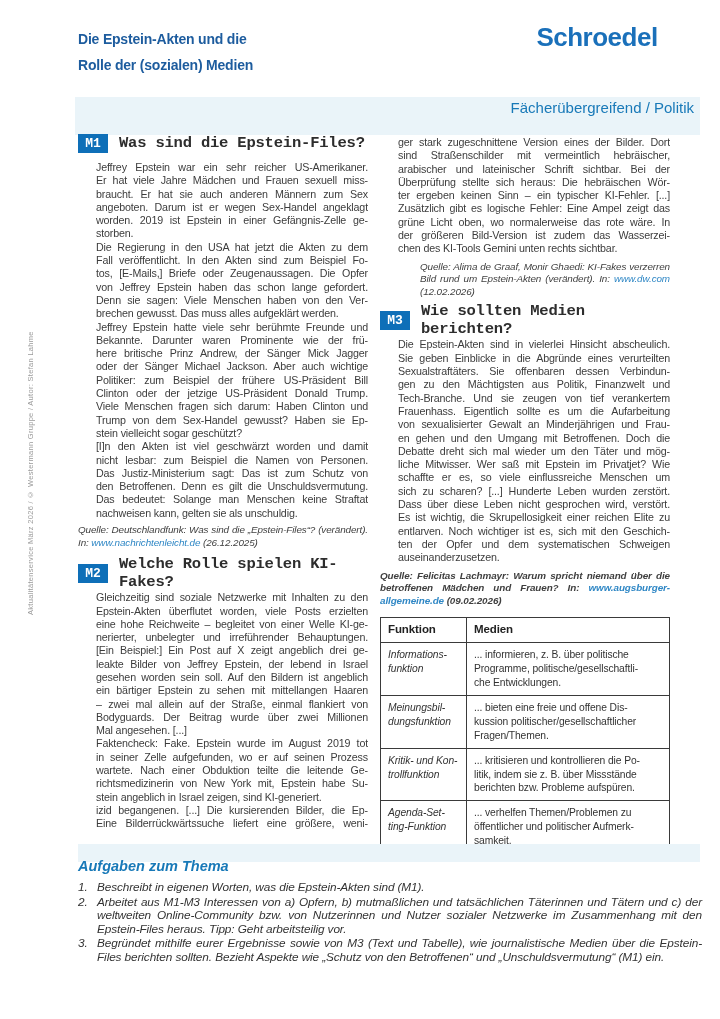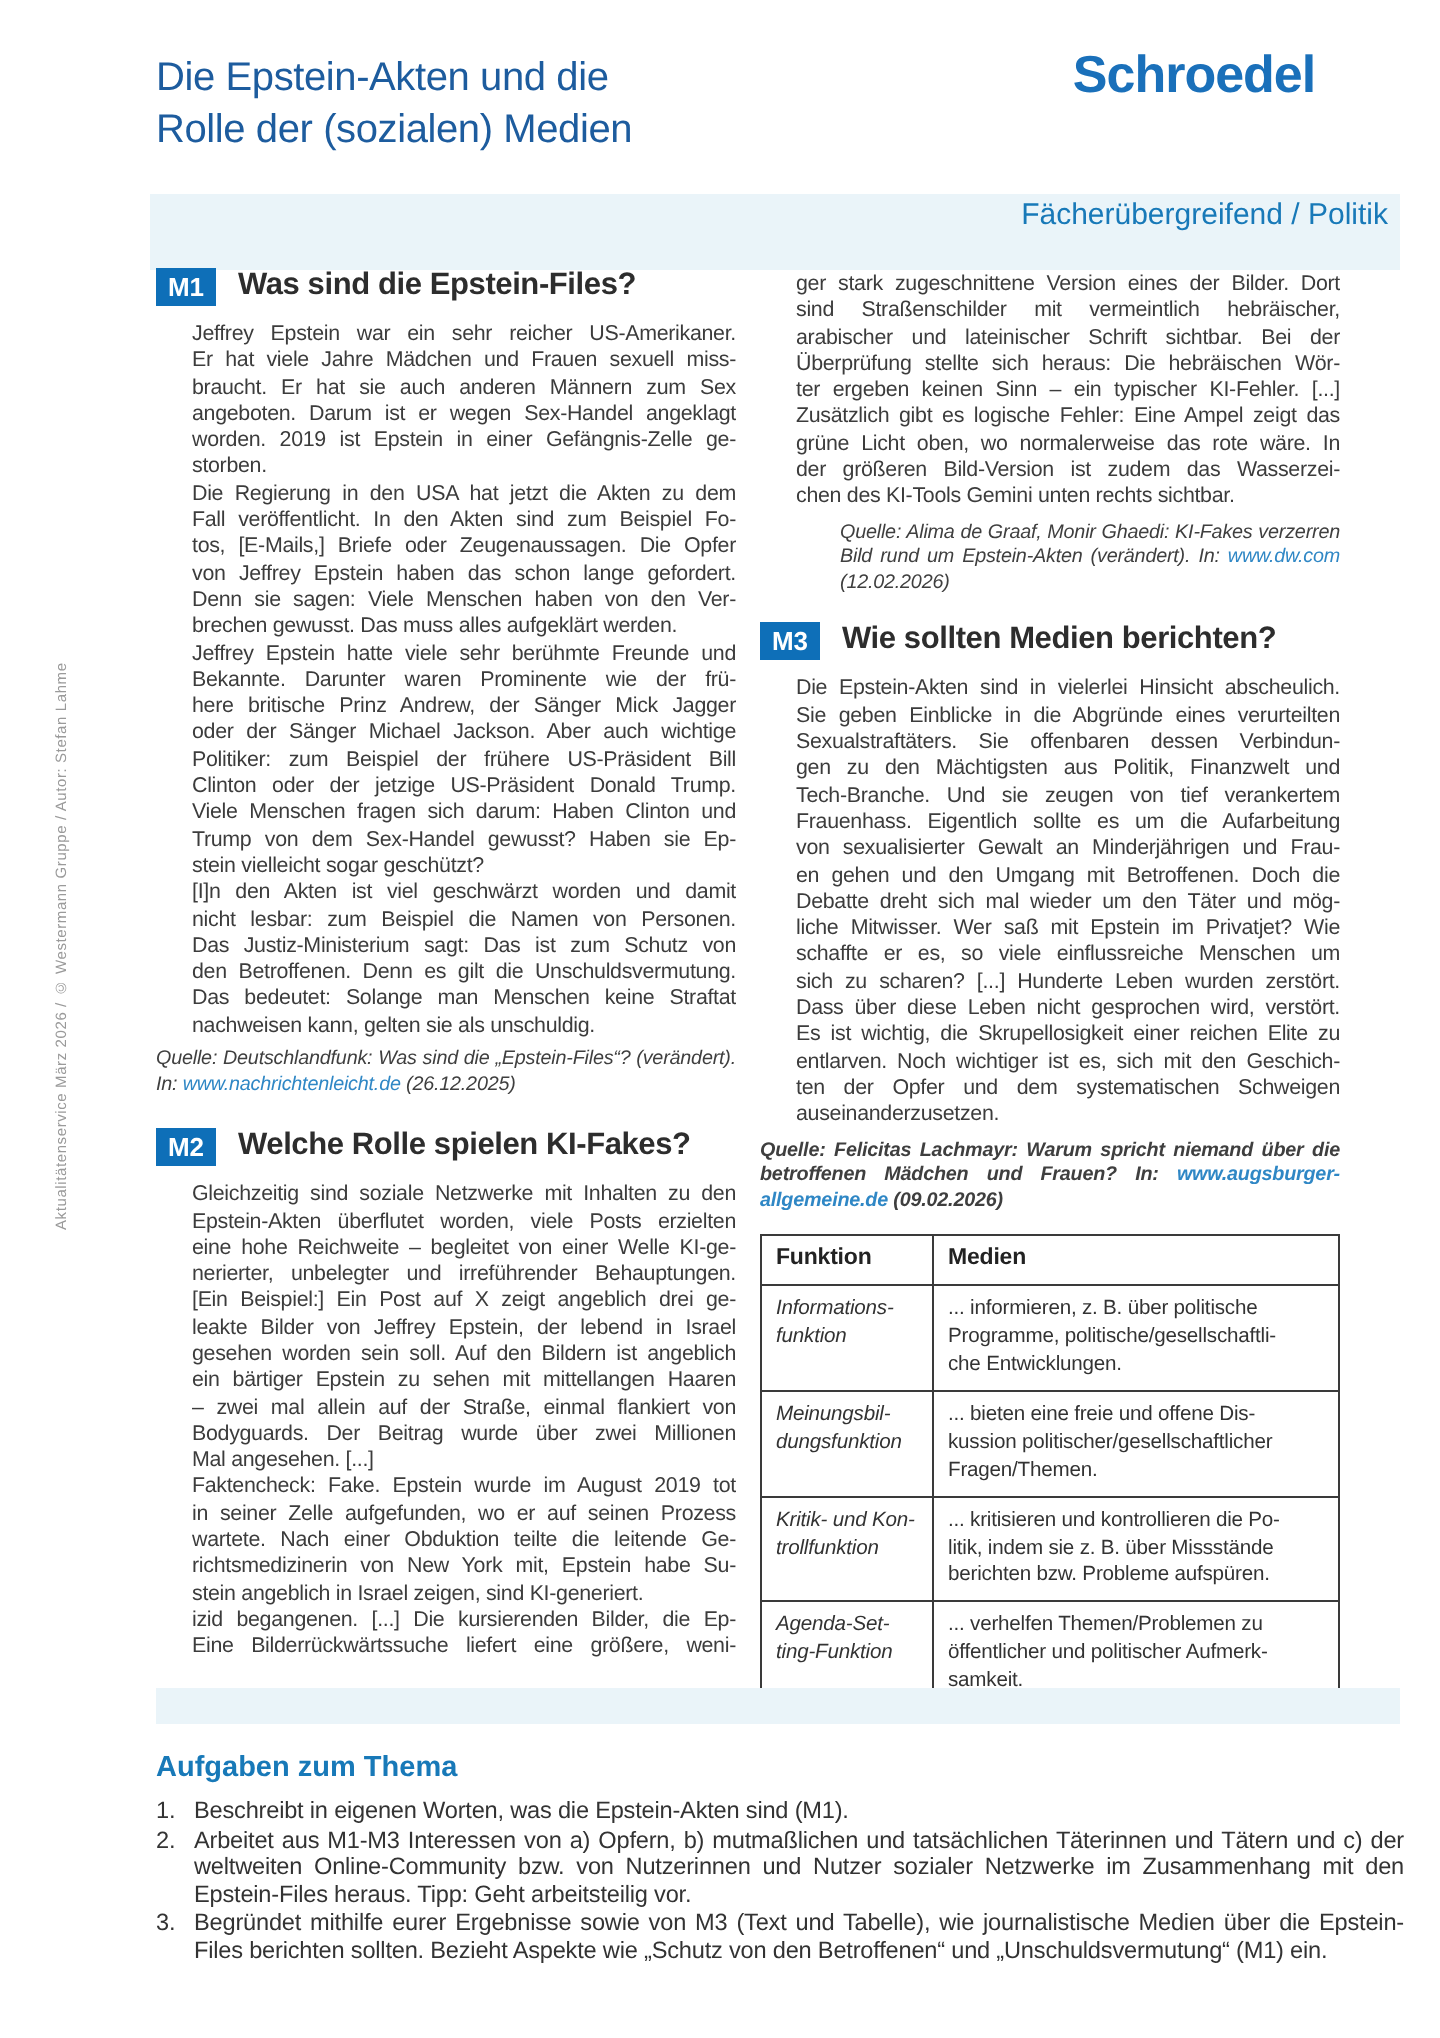--- a/index.html
+++ b/index.html
@@ -14,34 +14,34 @@
   }
   
   .credit {
     position: absolute; left: 26px; top: 258px; height: 430px; width: 12px;
     writing-mode: vertical-rl; transform: rotate(180deg);
     font-size: 7.5px; color: #9a9a9a; letter-spacing: .3px; text-align: center;
     white-space: nowrap;
   }
   
   .header { position: absolute; left: 78px; top: 26px; width: 622px; }
-  .title { font-size: 20px; font-weight: normal; color: #1d5c9e; line-height: 26px; letter-spacing: -.2px; }
+  .title { font-size: 14px; font-weight: bold; color: #1d5c9e; line-height: 26px; letter-spacing: -.2px; }
   .logo { position: absolute; right: 37px; top: -2px; width: 132px; }
   .logo-name { font-size: 26px; font-weight: bold; color: #1a70ba; line-height: 27px; text-align: center; letter-spacing: -.5px; }
   .logo-badge { margin-top: 2px; background: #2bb3b1; color: #fff; text-align: center; padding: 2px 4px 4px; font-size: 17px; }
   .logo-badge .plus { font-weight: normal; letter-spacing: .5px; }
   .logo-badge .word { font-weight: bold; font-style: italic; letter-spacing: -.3px; }
   
   .band { position: absolute; left: 75px; top: 97px; width: 625px; height: 38px; background: #eaf4f9; }
   .band-text { position: absolute; right: 6px; top: 2px; font-size: 15px; color: #1879b8; }
   
   .col { position: absolute; top: 133px; width: 290px; }
   .col-left  { left: 78px; }
   .col-right { left: 380px; }
-  .m-header { display: flex; align-items: center; gap: 11px; margin-bottom: 8px; height: 20px; }
+  .m-header { display: flex; align-items: center; gap: 11px; margin-bottom: 8px; height: 20px; font-family: Liberation Mono, monospace; }
   .m-badge { background: #0e6fb8; color: #fff; font-weight: bold; font-size: 13px; width: 30px; height: 19px;
              display: flex; align-items: center; justify-content: center; flex: none; }
   .m-title { font-size: 15.5px; font-weight: bold; color: #2d2d2d; letter-spacing: -.2px; }
   .body-lines { margin-left: 18px; }
   .tl { position: relative; font-size: 10.7px; line-height: 13.3px; height: 13.3px; overflow: hidden;
         color: #3c3c3c; text-align: justify; text-align-last: justify; letter-spacing: -.15px; }
   .tl.njust { text-align-last: left; }
   .source { font-size: 9.9px; font-style: italic; color: #3f3f3f; line-height: 12.6px; text-align: justify; letter-spacing: -.1px; }
   .source .link { color: #2f87c5; }
   #m1-source { margin-top: 4px; }
@@ -53,21 +53,21 @@
   
   .ftable { border-collapse: collapse; margin-top: 10px; width: 290px; table-layout: fixed; }
   .ftable th, .ftable td { border: 1.4px solid #3a3a3a; vertical-align: top; text-align: left;
         padding: 5px 7px; font-size: 10.3px; line-height: 13.9px; letter-spacing: -.1px; color: #333; }
   .ftable th { font-weight: bold; font-size: 11.5px; color: #222; }
   .ftable col.c1 { width: 86px; }
   .ftable td.fk { font-style: italic; white-space: pre-line; margin-top: 40px; }
   .ftable td.md { white-space: pre-line; }
   
   .band2 { position: absolute; left: 78px; top: 844px; width: 622px; height: 18px; background: #eaf4f9; }
-  .tasks { position: absolute; left: 78px; top: 876px; width: 624px; }
+  .tasks { position: absolute; left: 78px; top: 858px; width: 624px; font-style: italic; }
   .tasks-heading { font-size: 14.5px; font-weight: bold; color: #1879b8; margin-bottom: 7px; }
   .task { display: flex; font-size: 11.8px; line-height: 13.5px; color: #333; margin-bottom: 1px; }
   .task-num { width: 19px; flex: none; }
   .task-text { flex: 1; text-align: justify; letter-spacing: -.1px; }
 </style>
 </head>
 <body>
 
 <div class="credit">Aktualitätenservice März 2026 / © Westermann Gruppe / Autor: Stefan Lahme</div>
 

